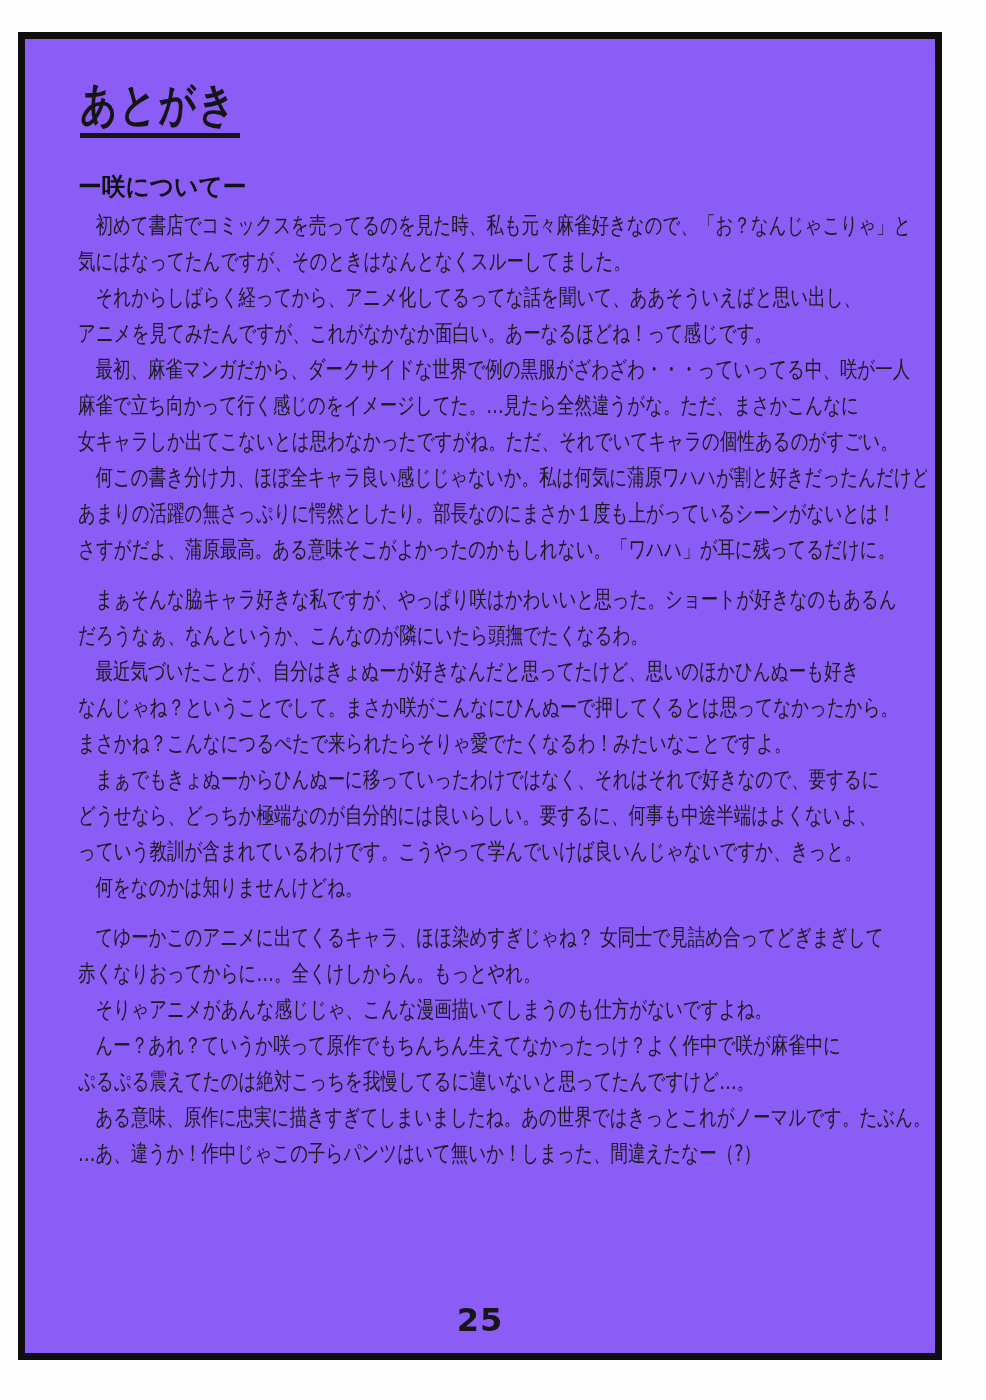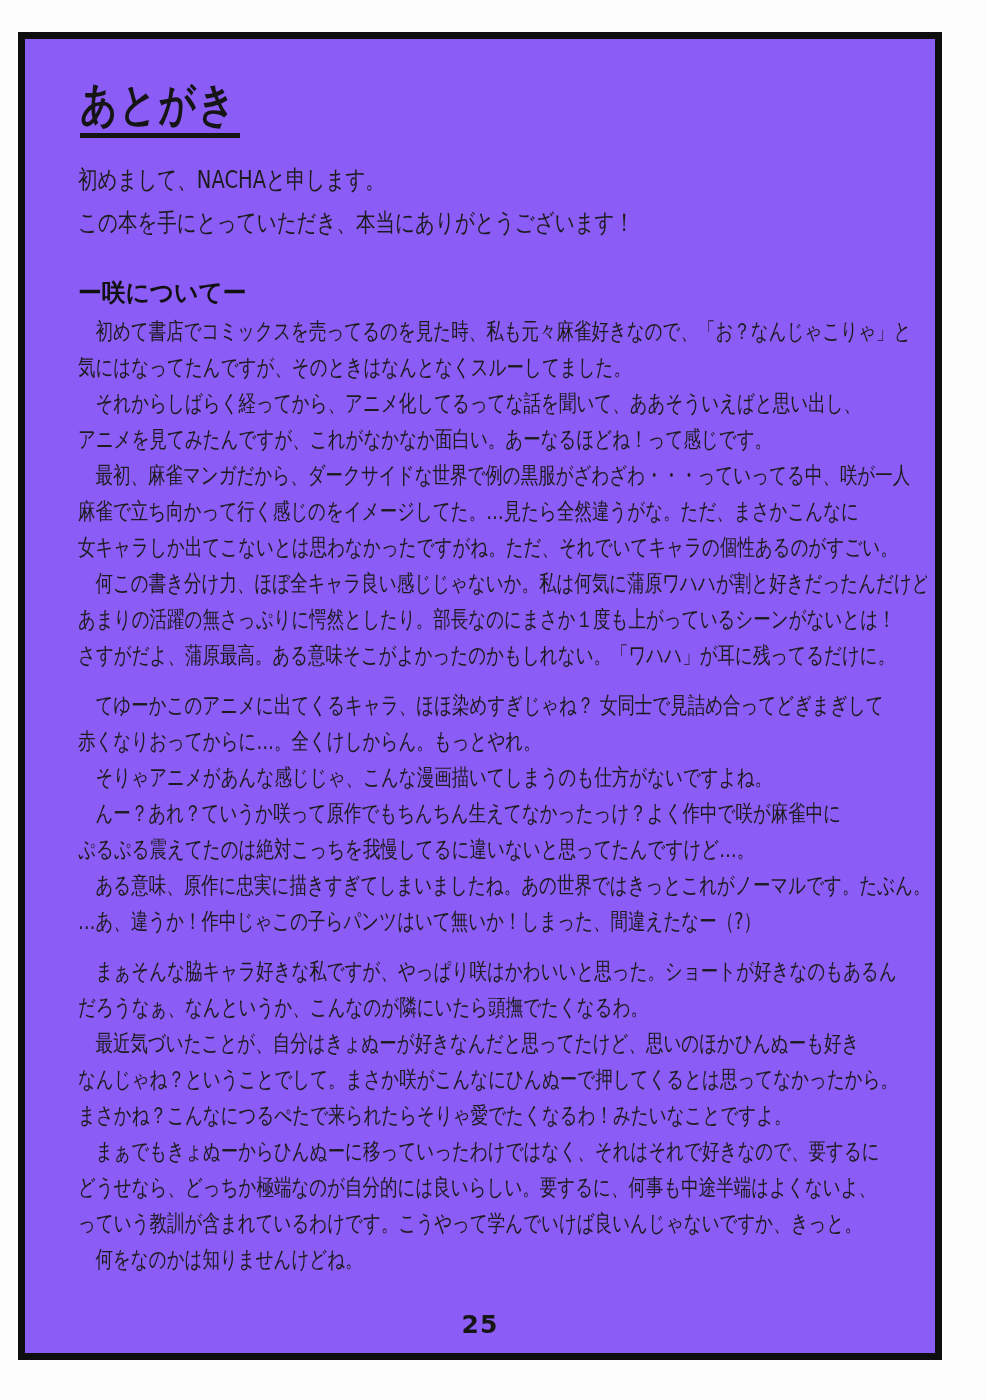--- a/index.html
+++ b/index.html
@@ -69,74 +69,70 @@
     transform: scaleX(0.76);
     transform-origin: 0 50%;
     white-space: pre;
   }
   .body .text-block + .text-block { margin-top: 14px; }
 
   .page-number {
     position: absolute;
     left: 0; right: 0; bottom: 14px;
     text-align: center;
-    font-size: 25px;
+    font-size: 32px;
     font-weight: 700;
     letter-spacing: 1px;
     color: #161616;
   }
 </style>
 </head>
 <body>
 
 <div class="scan">
   <div class="page-frame">
     <div class="content">
 
       <h1 class="title">あとがき</h1>
 
-      <div class="intro">
-          <div class="text-line">初めまして、NACHAと申します。</div>
-          <div class="text-line">この本を手にとっていただき、本当にありがとうございます！</div>
-        </div>
 
       <h2 class="section-heading">ー咲についてー</h2>
 
       <div class="body">
           <div class="text-block">
             <div class="text-line">　初めて書店でコミックスを売ってるのを見た時、私も元々麻雀好きなので、「お？なんじゃこりゃ」と</div>
             <div class="text-line">気にはなってたんですが、そのときはなんとなくスルーしてました。</div>
             <div class="text-line">　それからしばらく経ってから、アニメ化してるってな話を聞いて、ああそういえばと思い出し、</div>
             <div class="text-line">アニメを見てみたんですが、これがなかなか面白い。あーなるほどね！って感じです。</div>
             <div class="text-line">　最初、麻雀マンガだから、ダークサイドな世界で例の黒服がざわざわ・・・っていってる中、咲が一人</div>
             <div class="text-line">麻雀で立ち向かって行く感じのをイメージしてた。…見たら全然違うがな。ただ、まさかこんなに</div>
             <div class="text-line">女キャラしか出てこないとは思わなかったですがね。ただ、それでいてキャラの個性あるのがすごい。</div>
             <div class="text-line">　何この書き分け力、ほぼ全キャラ良い感じじゃないか。私は何気に蒲原ワハハが割と好きだったんだけど、</div>
             <div class="text-line">あまりの活躍の無さっぷりに愕然としたり。部長なのにまさか１度も上がっているシーンがないとは！</div>
             <div class="text-line">さすがだよ、蒲原最高。ある意味そこがよかったのかもしれない。「ワハハ」が耳に残ってるだけに。</div>
           </div>
           <div class="text-block">
-            <div class="text-line">　てゆーかこのアニメに出てくるキャラ、ほほ染めすぎじゃね？ 女同士で見詰め合ってどぎまぎして</div>
-            <div class="text-line">赤くなりおってからに…。全くけしからん。もっとやれ。</div>
-            <div class="text-line">　そりゃアニメがあんな感じじゃ、こんな漫画描いてしまうのも仕方がないですよね。</div>
-            <div class="text-line">　んー？あれ？ていうか咲って原作でもちんちん生えてなかったっけ？よく作中で咲が麻雀中に</div>
-            <div class="text-line">ぷるぷる震えてたのは絶対こっちを我慢してるに違いないと思ってたんですけど…。</div>
-            <div class="text-line">　ある意味、原作に忠実に描きすぎてしまいましたね。あの世界ではきっとこれがノーマルです。たぶん。</div>
-            <div class="text-line">…あ、違うか！作中じゃこの子らパンツはいて無いか！しまった、間違えたなー（?）</div>
-          </div>
-          <div class="text-block">
             <div class="text-line">　まぁそんな脇キャラ好きな私ですが、やっぱり咲はかわいいと思った。ショートが好きなのもあるん</div>
             <div class="text-line">だろうなぁ、なんというか、こんなのが隣にいたら頭撫でたくなるわ。</div>
             <div class="text-line">　最近気づいたことが、自分はきょぬーが好きなんだと思ってたけど、思いのほかひんぬーも好き</div>
             <div class="text-line">なんじゃね？ということでして。まさか咲がこんなにひんぬーで押してくるとは思ってなかったから。</div>
             <div class="text-line">まさかね？こんなにつるぺたで来られたらそりゃ愛でたくなるわ！みたいなことですよ。</div>
             <div class="text-line">　まぁでもきょぬーからひんぬーに移っていったわけではなく、それはそれで好きなので、要するに</div>
             <div class="text-line">どうせなら、どっちか極端なのが自分的には良いらしい。要するに、何事も中途半端はよくないよ、</div>
             <div class="text-line">っていう教訓が含まれているわけです。こうやって学んでいけば良いんじゃないですか、きっと。</div>
             <div class="text-line">　何をなのかは知りませんけどね。</div>
           </div>
+          <div class="text-block">
+            <div class="text-line">　てゆーかこのアニメに出てくるキャラ、ほほ染めすぎじゃね？ 女同士で見詰め合ってどぎまぎして</div>
+            <div class="text-line">赤くなりおってからに…。全くけしからん。もっとやれ。</div>
+            <div class="text-line">　そりゃアニメがあんな感じじゃ、こんな漫画描いてしまうのも仕方がないですよね。</div>
+            <div class="text-line">　んー？あれ？ていうか咲って原作でもちんちん生えてなかったっけ？よく作中で咲が麻雀中に</div>
+            <div class="text-line">ぷるぷる震えてたのは絶対こっちを我慢してるに違いないと思ってたんですけど…。</div>
+            <div class="text-line">　ある意味、原作に忠実に描きすぎてしまいましたね。あの世界ではきっとこれがノーマルです。たぶん。</div>
+            <div class="text-line">…あ、違うか！作中じゃこの子らパンツはいて無いか！しまった、間違えたなー（?）</div>
+          </div>
         </div>
 
     </div>
 
     <div class="page-number">25</div>
   </div>
 </div>
 
 </body></html>

